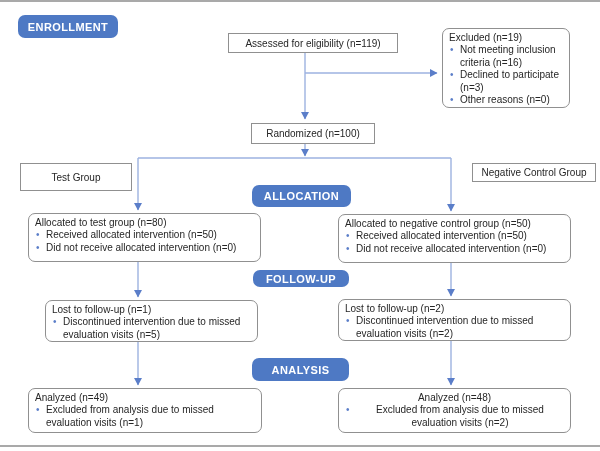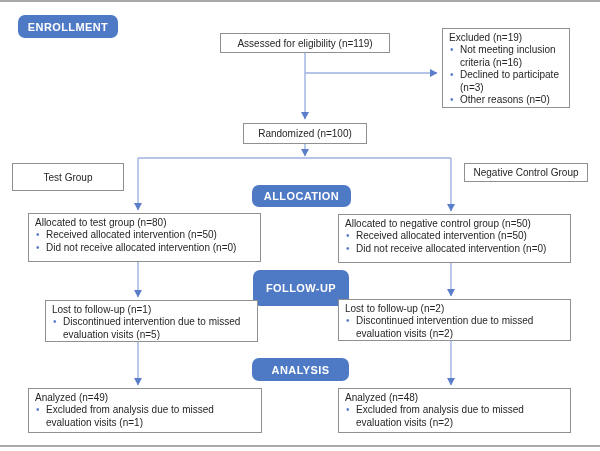--- a/index.html
+++ b/index.html
@@ -41,39 +41,40 @@
     font-size: 11px;
     letter-spacing: 0.4px;
     display: flex;
     align-items: center;
     justify-content: center;
     border-radius: 7px;
     white-space: nowrap;
   }
   #badge-enrollment { left: 18px;  top: 15px;  width: 100px; height: 23px; }
   #badge-allocation { left: 252px; top: 185px; width: 99px;  height: 22px; }
-  #badge-followup   { left: 253px; top: 270px; width: 96px;  height: 36px; }
+  #badge-followup   { left: 253px; top: 270px; width: 96px;  height: 17px; }
   #badge-analysis   { left: 252px; top: 358px; width: 97px;  height: 23px; }
 
   .box {
     position: absolute;
     background: #ffffff;
     border: 1px solid var(--box-border, #909090);
     box-sizing: border-box;
     color: var(--text, #262626);
     font-size: 10px;
   }
   .box.simple {
     display: flex;
     align-items: center;
     justify-content: center;
     text-align: center;
     white-space: nowrap;
+    margin-left: 8px;
   }
-  .box.compound { padding: 3px 6px; line-height: 12.4px; }
+  .box.compound { padding: 3px 6px; line-height: 12.4px; border-radius: 7px; }
   .box-title { margin: 0; }
   .box ul { margin: 0; padding: 0; list-style: none; }
   .box li { position: relative; padding-left: 11px; }
   .box li::before {
     content: "\2022";
     position: absolute;
     left: 1px;
     top: 0;
     color: var(--bullet, #5b7ec9);
   }
@@ -81,21 +82,21 @@
   #box-assessed          { left: 220px; top: 33px;  width: 170px; height: 20px; }
   #box-excluded          { left: 442px; top: 28px;  width: 128px; height: 80px; }
   #box-randomized        { left: 243px; top: 123px; width: 124px; height: 21px; }
   #box-test-group        { left: 12px;  top: 163px; width: 112px; height: 28px; }
   #box-control-group     { left: 464px; top: 163px; width: 124px; height: 19px; }
   #box-allocated-test    { left: 28px;  top: 213px; width: 233px; height: 49px; }
   #box-allocated-control { left: 338px; top: 214px; width: 233px; height: 49px; }
   #box-followup-test     { left: 45px;  top: 300px; width: 213px; height: 42px; }
   #box-followup-control  { left: 338px; top: 299px; width: 233px; height: 42px; }
   #box-analyzed-test     { left: 28px;  top: 388px; width: 234px; height: 45px; }
-  #box-analyzed-control  { left: 338px; top: 388px; width: 233px; height: 45px; }
+  #box-analyzed-control  { left: 338px; top: 388px; width: 233px; height: 45px; text-align: center; }
 </style>
 </head>
 <body>
 
 <div class="canvas">
 
   <div class="rule rule-top"></div>
   <div class="rule rule-bottom"></div>
 
   <svg class="arrows" viewBox="0 0 600 451" xmlns="http://www.w3.org/2000/svg">

